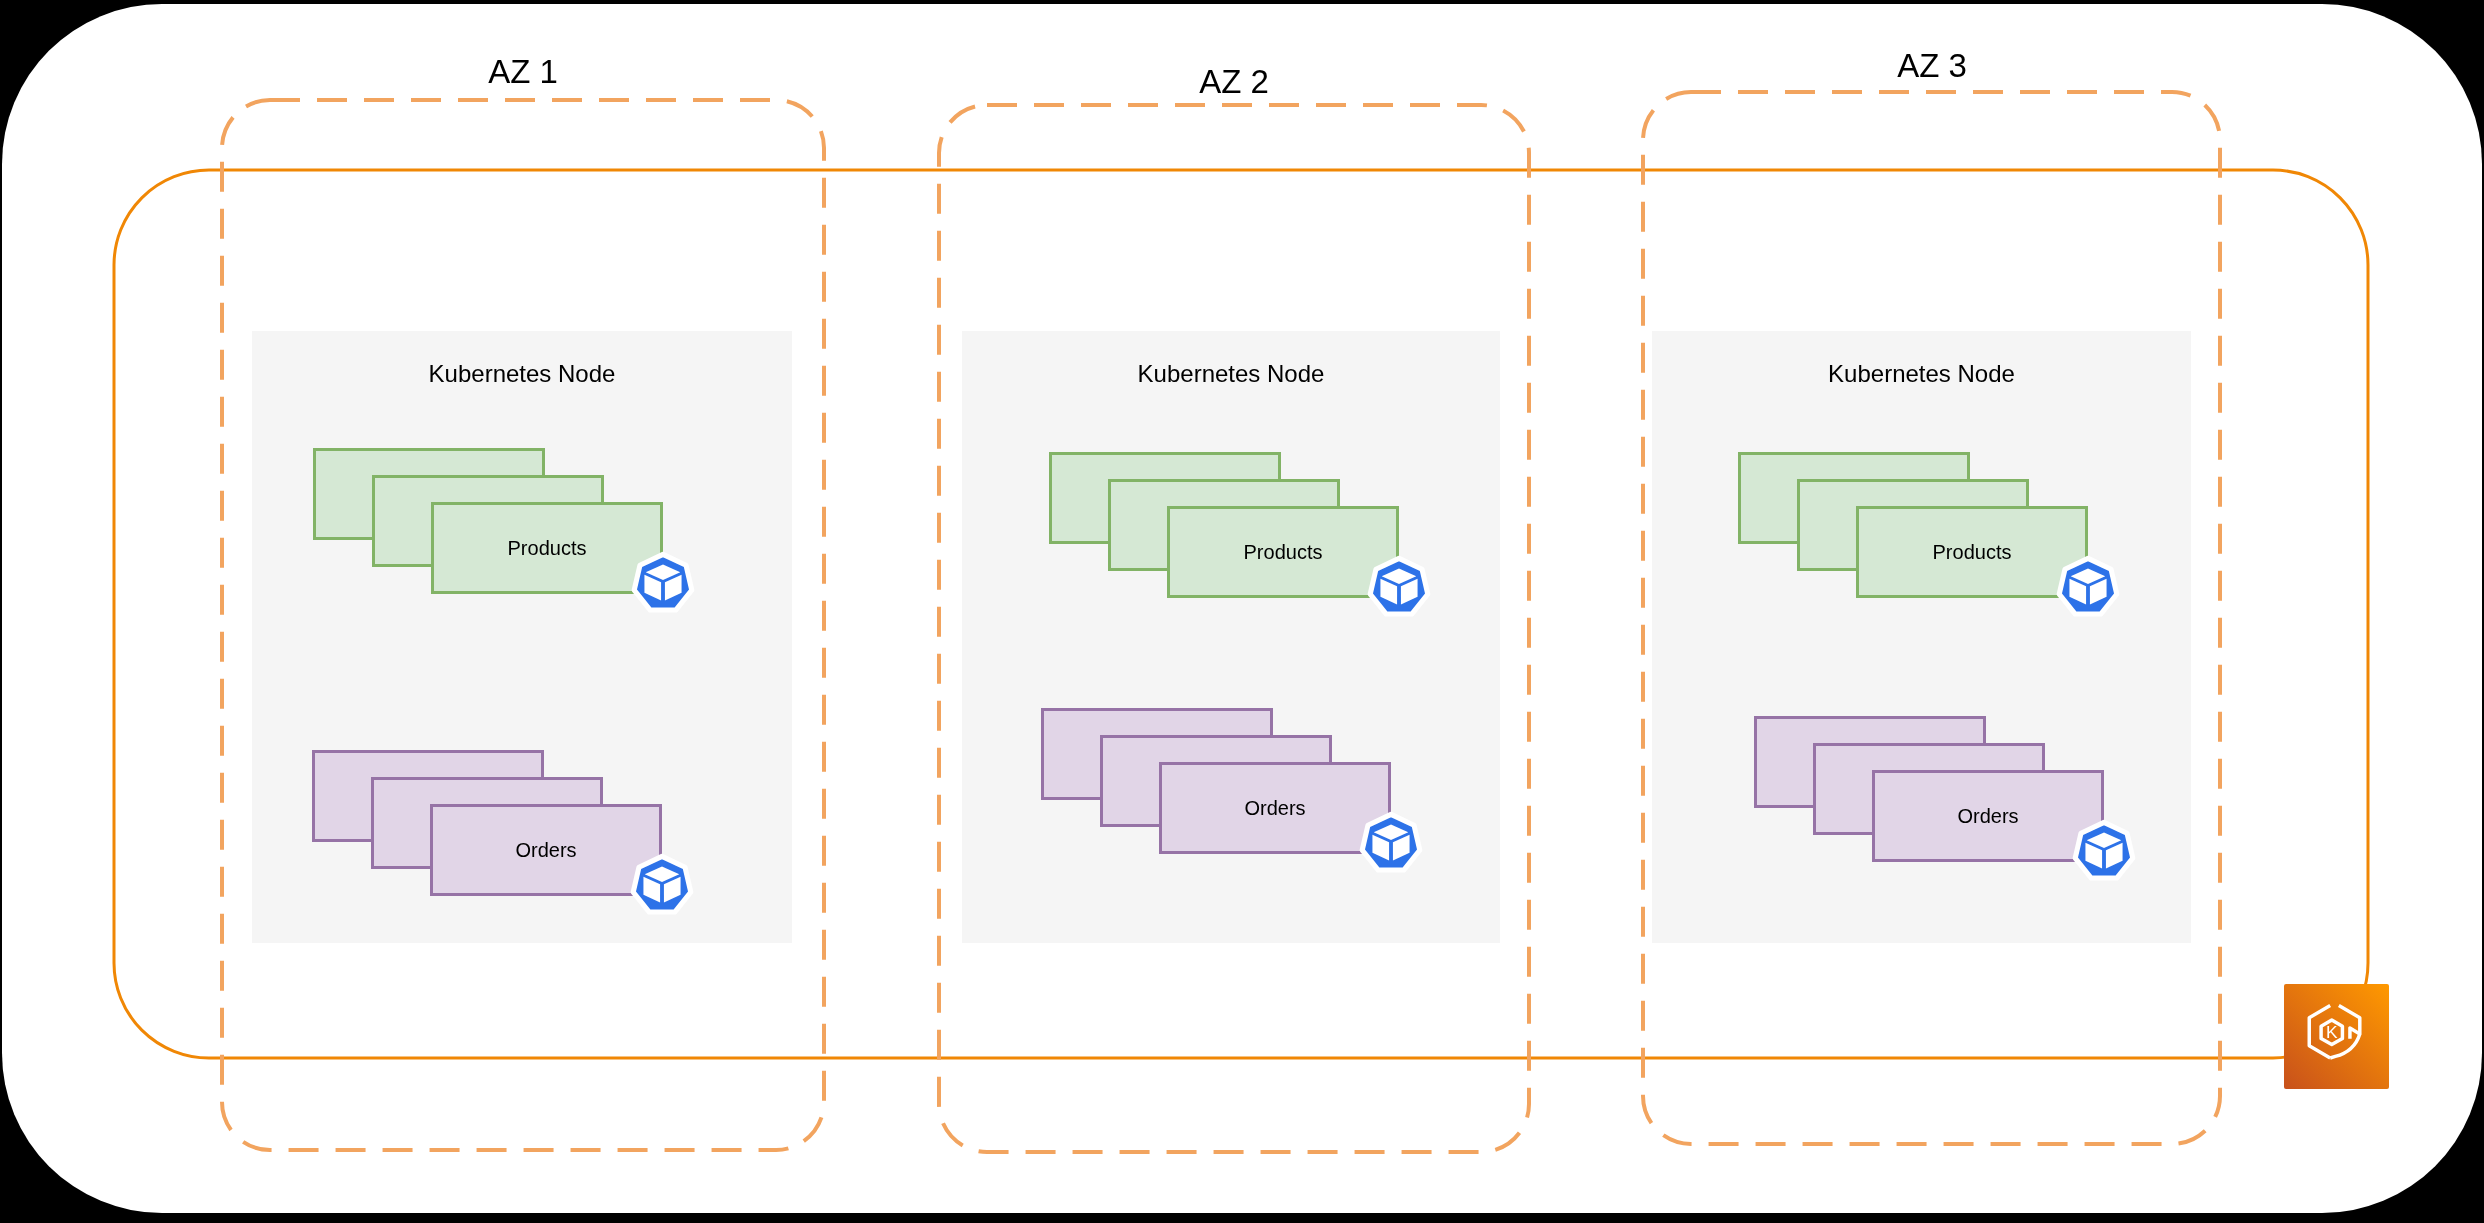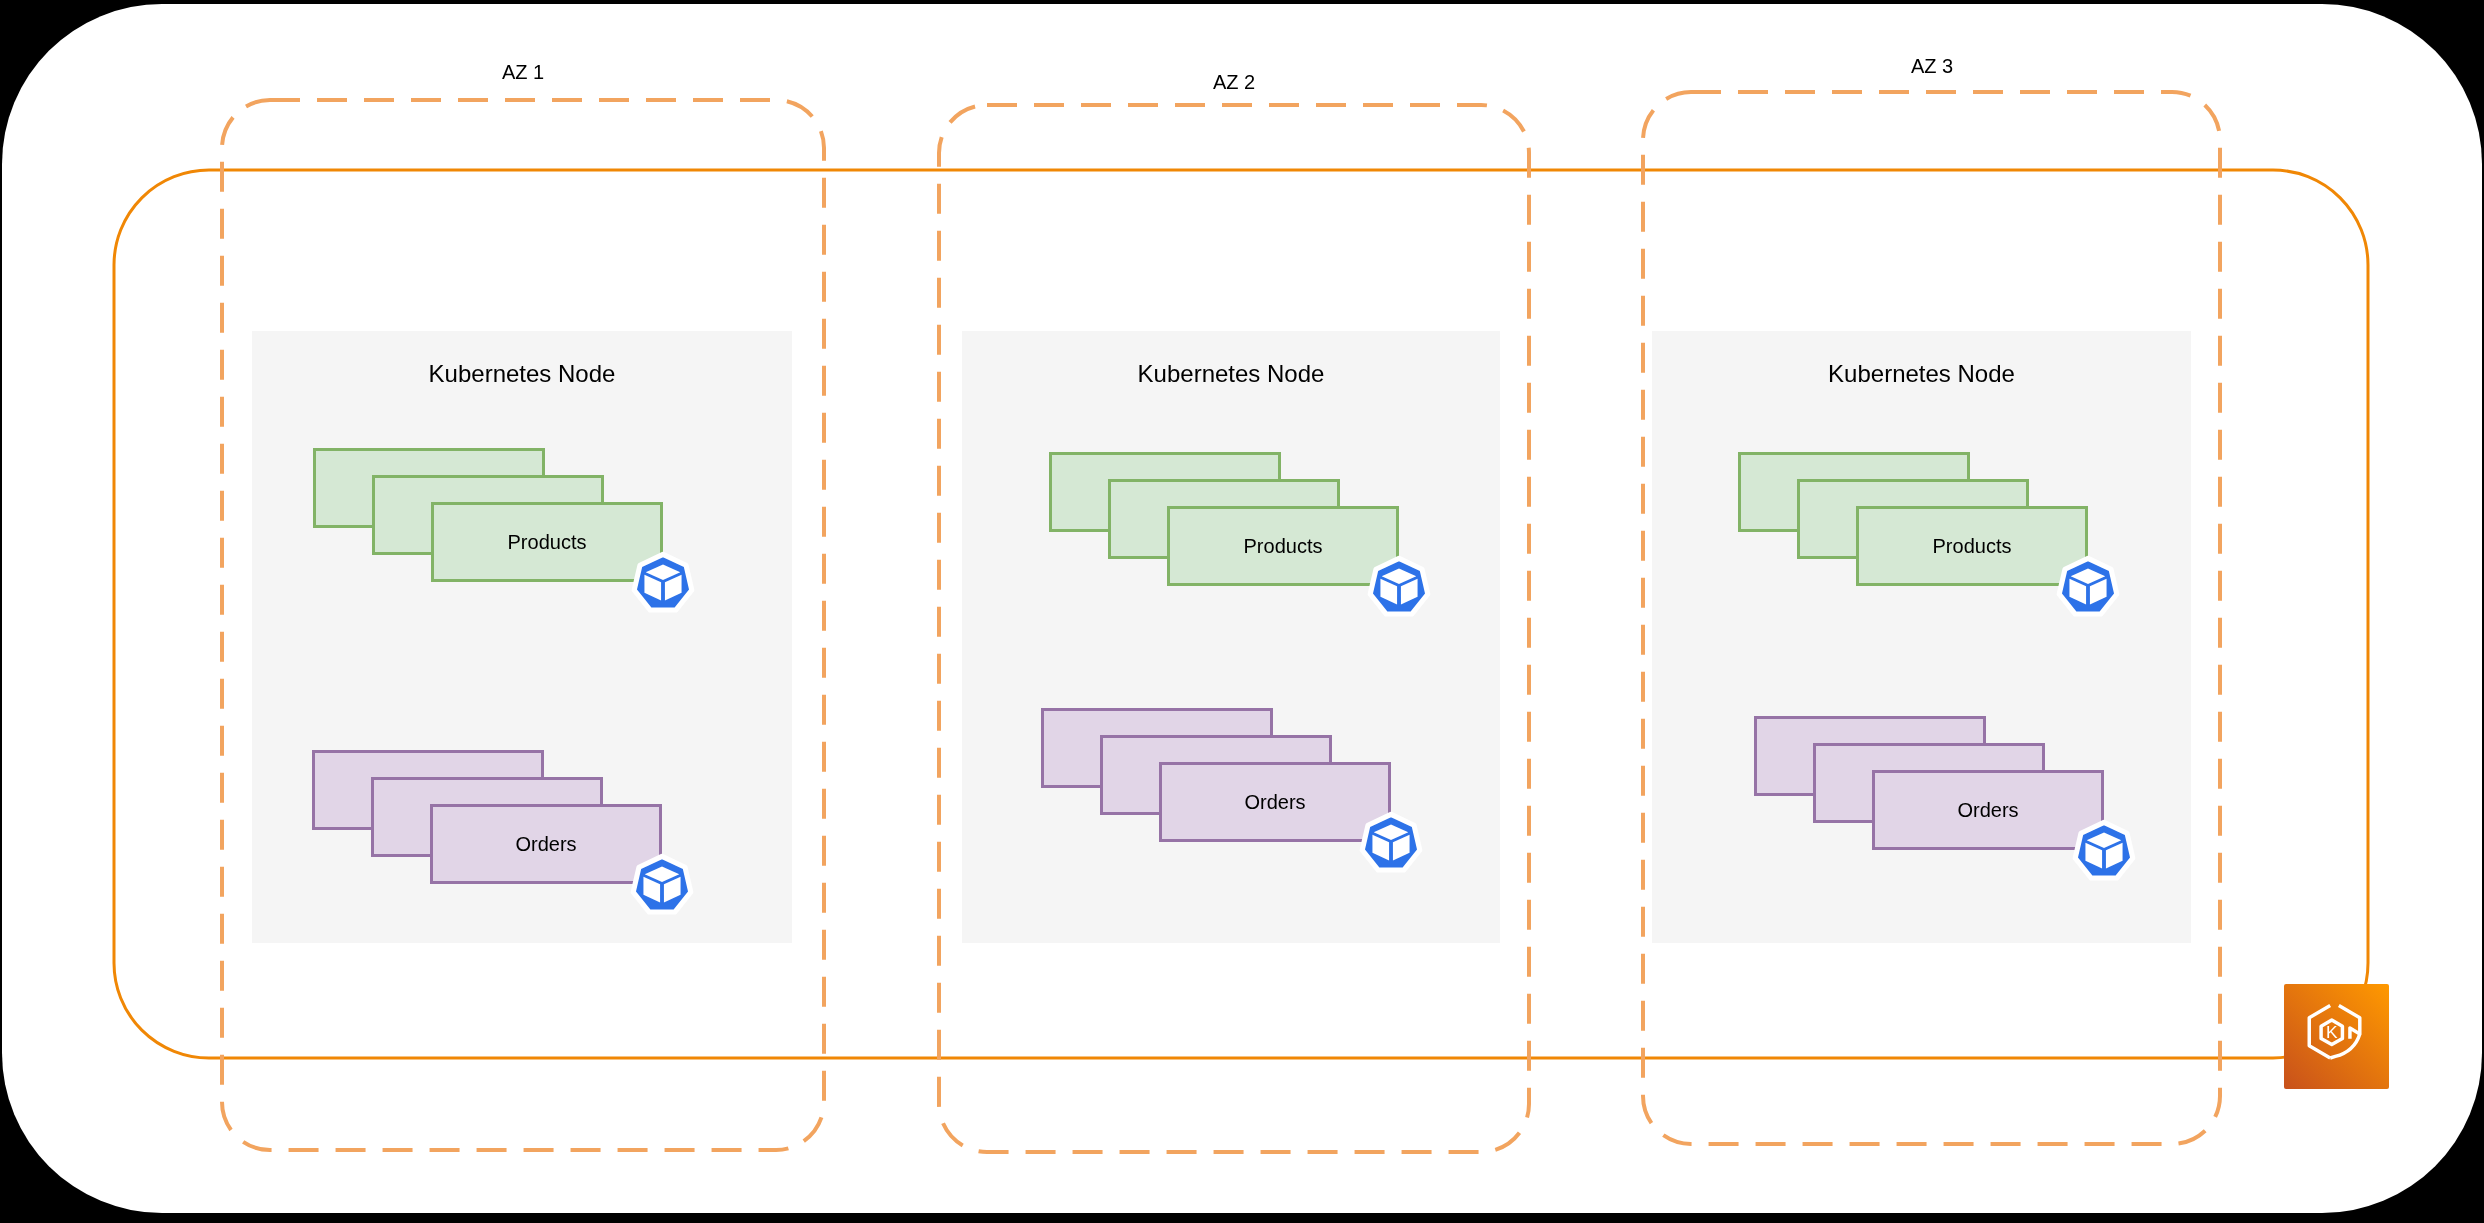--- a/index.html
+++ b/index.html
@@ -31,21 +31,21 @@
     width: 2484px;
     height: 1223px;
     pointer-events: none;
   }
   .az-label {
     position: absolute;
     width: 220px;
     height: 32px;
     line-height: 32px;
     text-align: center;
-    font-size: 20px;
+    font-size: 33px;
     color: #000000;
     white-space: nowrap;
   }
   .node {
     position: absolute;
     background: #f5f5f5;
   }
   .node-title {
     position: absolute;
     top: 29px;
@@ -57,21 +57,21 @@
     white-space: nowrap;
   }
   .stack {
     position: absolute;
     width: 350px;
     height: 134px;
   }
   .pod {
     position: absolute;
     width: 232px;
-    height: 80px;
+    height: 92px;
     box-sizing: border-box;
     border: 3px solid;
   }
   .pod.r1 { left: 0;     top: 0;    }
   .pod.r2 { left: 59px;  top: 27px; }
   .pod.r3 { left: 118px; top: 54px; display: flex; align-items: center; justify-content: center; }
   .pod.green  { background: #d5e8d4; border-color: #82b366; }
   .pod.purple { background: #e1d5e7; border-color: #9673a6; justify-content: center; }
   .pod-label {
     font-size: 20px;

